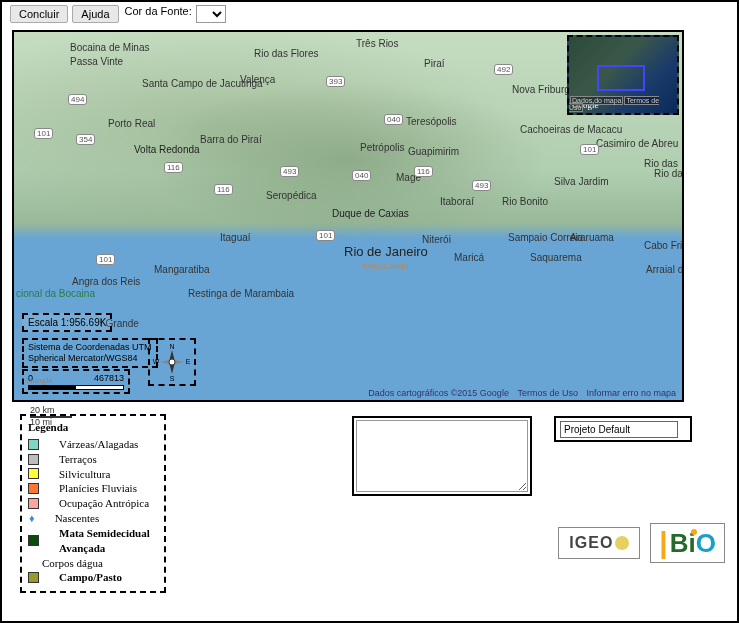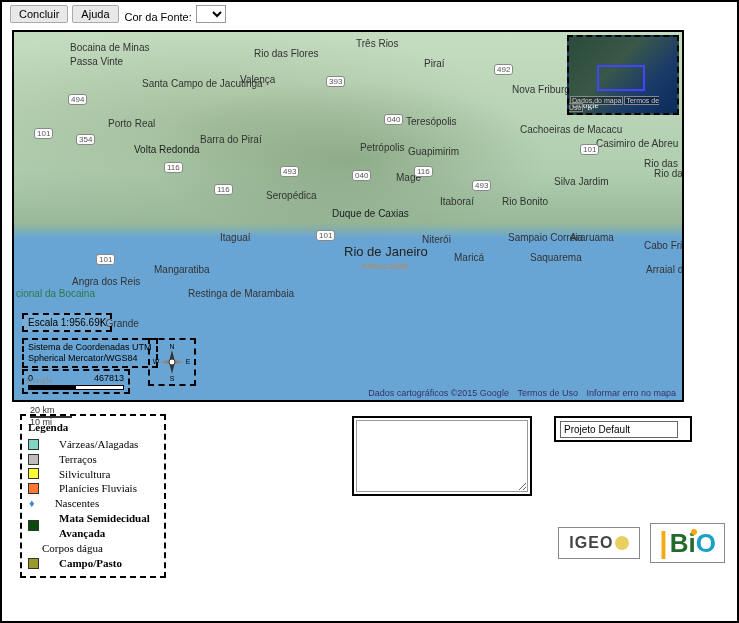--- a/index.html
+++ b/index.html
@@ -8,21 +8,21 @@
       font-size: 11px;
       background: #fff;
       width: 739px;
       height: 623px;
       border: 2px solid #000;
       position: relative;
       overflow: hidden;
     }
     .toolbar {
       display: flex;
-      align-items: flex-end;
+      align-items: flex-start;
       gap: 4px;
       padding: 3px 8px;
       height: 24px;
     }
     .btn {
       background: #e8e8e8;
       border: 1px solid #aaa;
       padding: 2px 8px;
       font-size: 11px;
       cursor: pointer;
@@ -387,20 +387,24 @@
     </div>
   <div class="item">
       <span class="sw" style="background:#ffff33"></span>
       <span>Silvicultura</span>
     </div>
   <div class="item">
       <span class="sw" style="background:#ff7733"></span>
       <span>Planícies Fluviais</span>
     </div>
   <div class="item">
+      <span class="sw" style="background:#f7a7a0"></span>
+      <span>Ocupação Antrópica</span>
+    </div>
+  <div class="item">
       <span class="drop">♦</span>
       <span>Nascentes</span>
     </div>
   <div class="item sub">
       <span class="sw" style="background:#0a4a0a"></span>
       <span>Mata Semidecidual Avançada</span>
     </div>
   <div class="item" style="padding-left:14px;">
       <span>Corpos dágua</span>
     </div>

